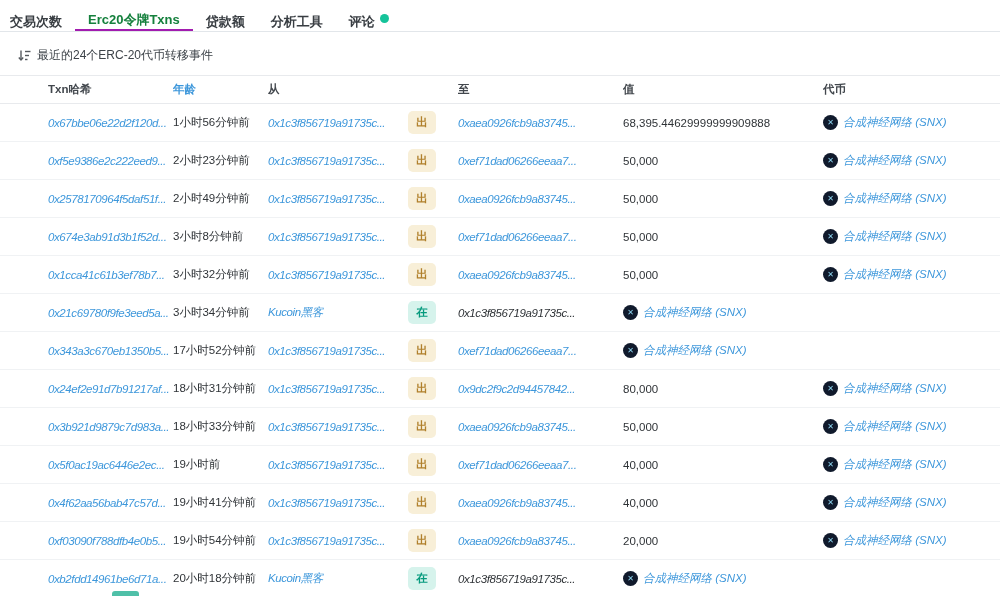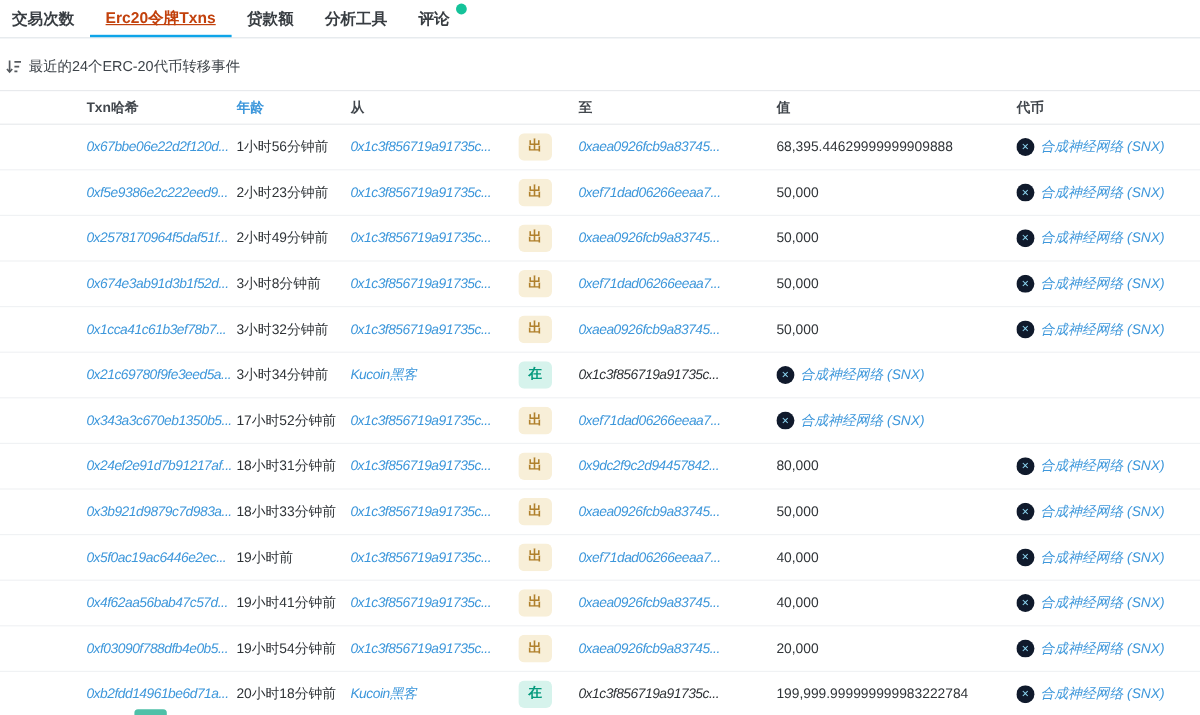--- a/index.html
+++ b/index.html
@@ -1,35 +1,35 @@
 <!DOCTYPE html>
 <html><head>
 <meta charset="utf-8">
 <style>
   html,body{margin:0;padding:0;background:#fff;}
   body{width:1000px;height:596px;overflow:hidden;position:relative;
        font-family:"Liberation Sans","DejaVu Sans",sans-serif;color:#2f3337;}
 
   
   .tabbar{display:flex;align-items:stretch;height:31px;border-bottom:1px solid #e2e6ea;padding-left:0;}
-  .tab{display:flex;align-items:center;padding:0 13px;font-size:13px;font-weight:600;
+  .tab{display:flex;align-items:flex-end;padding:0 13px;font-size:13px;font-weight:600;
        color:#383d42;cursor:pointer;box-sizing:border-box;position:relative;white-space:nowrap;}
   .tab:first-child{padding-left:10px;}
-  .tab.active{color:#c2410c;border-bottom:2px solid #0ea5e9;text-decoration:underline;}
+  .tab.active{color:#15803d;border-bottom:2px solid #a21caf;}
   .tab .dot{width:9px;height:9px;border-radius:50%;background:#15c39a;
             position:relative;top:-8px;margin-left:5px;display:inline-block;}
 
   
-  .subtitle-row{display:flex;align-items:center;gap:6px;padding:14px 0 0 5px;height:18px;}
+  .subtitle-row{display:flex;align-items:center;gap:6px;padding:14px 0 0 18px;height:18px;}
   .subtitle-row svg{flex:0 0 auto;}
   .subtitle{font-size:12px;color:#3d4349;}
 
   
   .grid{display:grid;grid-template-columns:125px 95px 140px 50px 165px 200px 1fr;
-        align-items:center;padding-left:72px;box-sizing:border-box;width:1000px;}
+        align-items:center;padding-left:48px;box-sizing:border-box;width:1000px;}
   .thead{height:29px;margin-top:11px;border-top:1px solid #e8eaed;border-bottom:1px solid #e8eaed;
          font-size:11.5px;font-weight:600;color:#42474d;}
   .trow{height:38px;border-bottom:1px solid #f0f2f4;font-size:11.5px;}
   .cell{white-space:nowrap;overflow:hidden;}
   a.lnk{color:#3d97db;text-decoration:none;cursor:pointer;font-style:italic;}
   .head-link{color:#3d97db;cursor:pointer;}
   .addr{letter-spacing:-0.4px;}
   .plain{color:#2f3337 !important;cursor:default;}
   .value-cell{color:#2f3337;}
 
@@ -248,21 +248,20 @@
       <a class="lnk">合成神经网络 (SNX)</a>
     </div>
   </div>
 
   <div class="grid trow">
     <div class="cell"><a class="lnk addr">0xb2fdd14961be6d71a...</a></div>
     <div class="cell">20小时18分钟前</div>
     <div class="cell"><a class="lnk addr">Kucoin黑客</a></div>
     <div class="cell"><span class="badge in">在</span></div>
     <div class="cell"><a class="lnk addr plain">0x1c3f856719a91735c...</a></div>
-    <div class="cell value-cell">199,999.999999999983222784</div>
     <div class="cell token-cell">
       <span class="token-icon">✕</span>
       <a class="lnk">合成神经网络 (SNX)</a>
     </div>
   </div>
 </div>
 
 <div class="bottom-cutoff"></div>
 
 </body></html>

